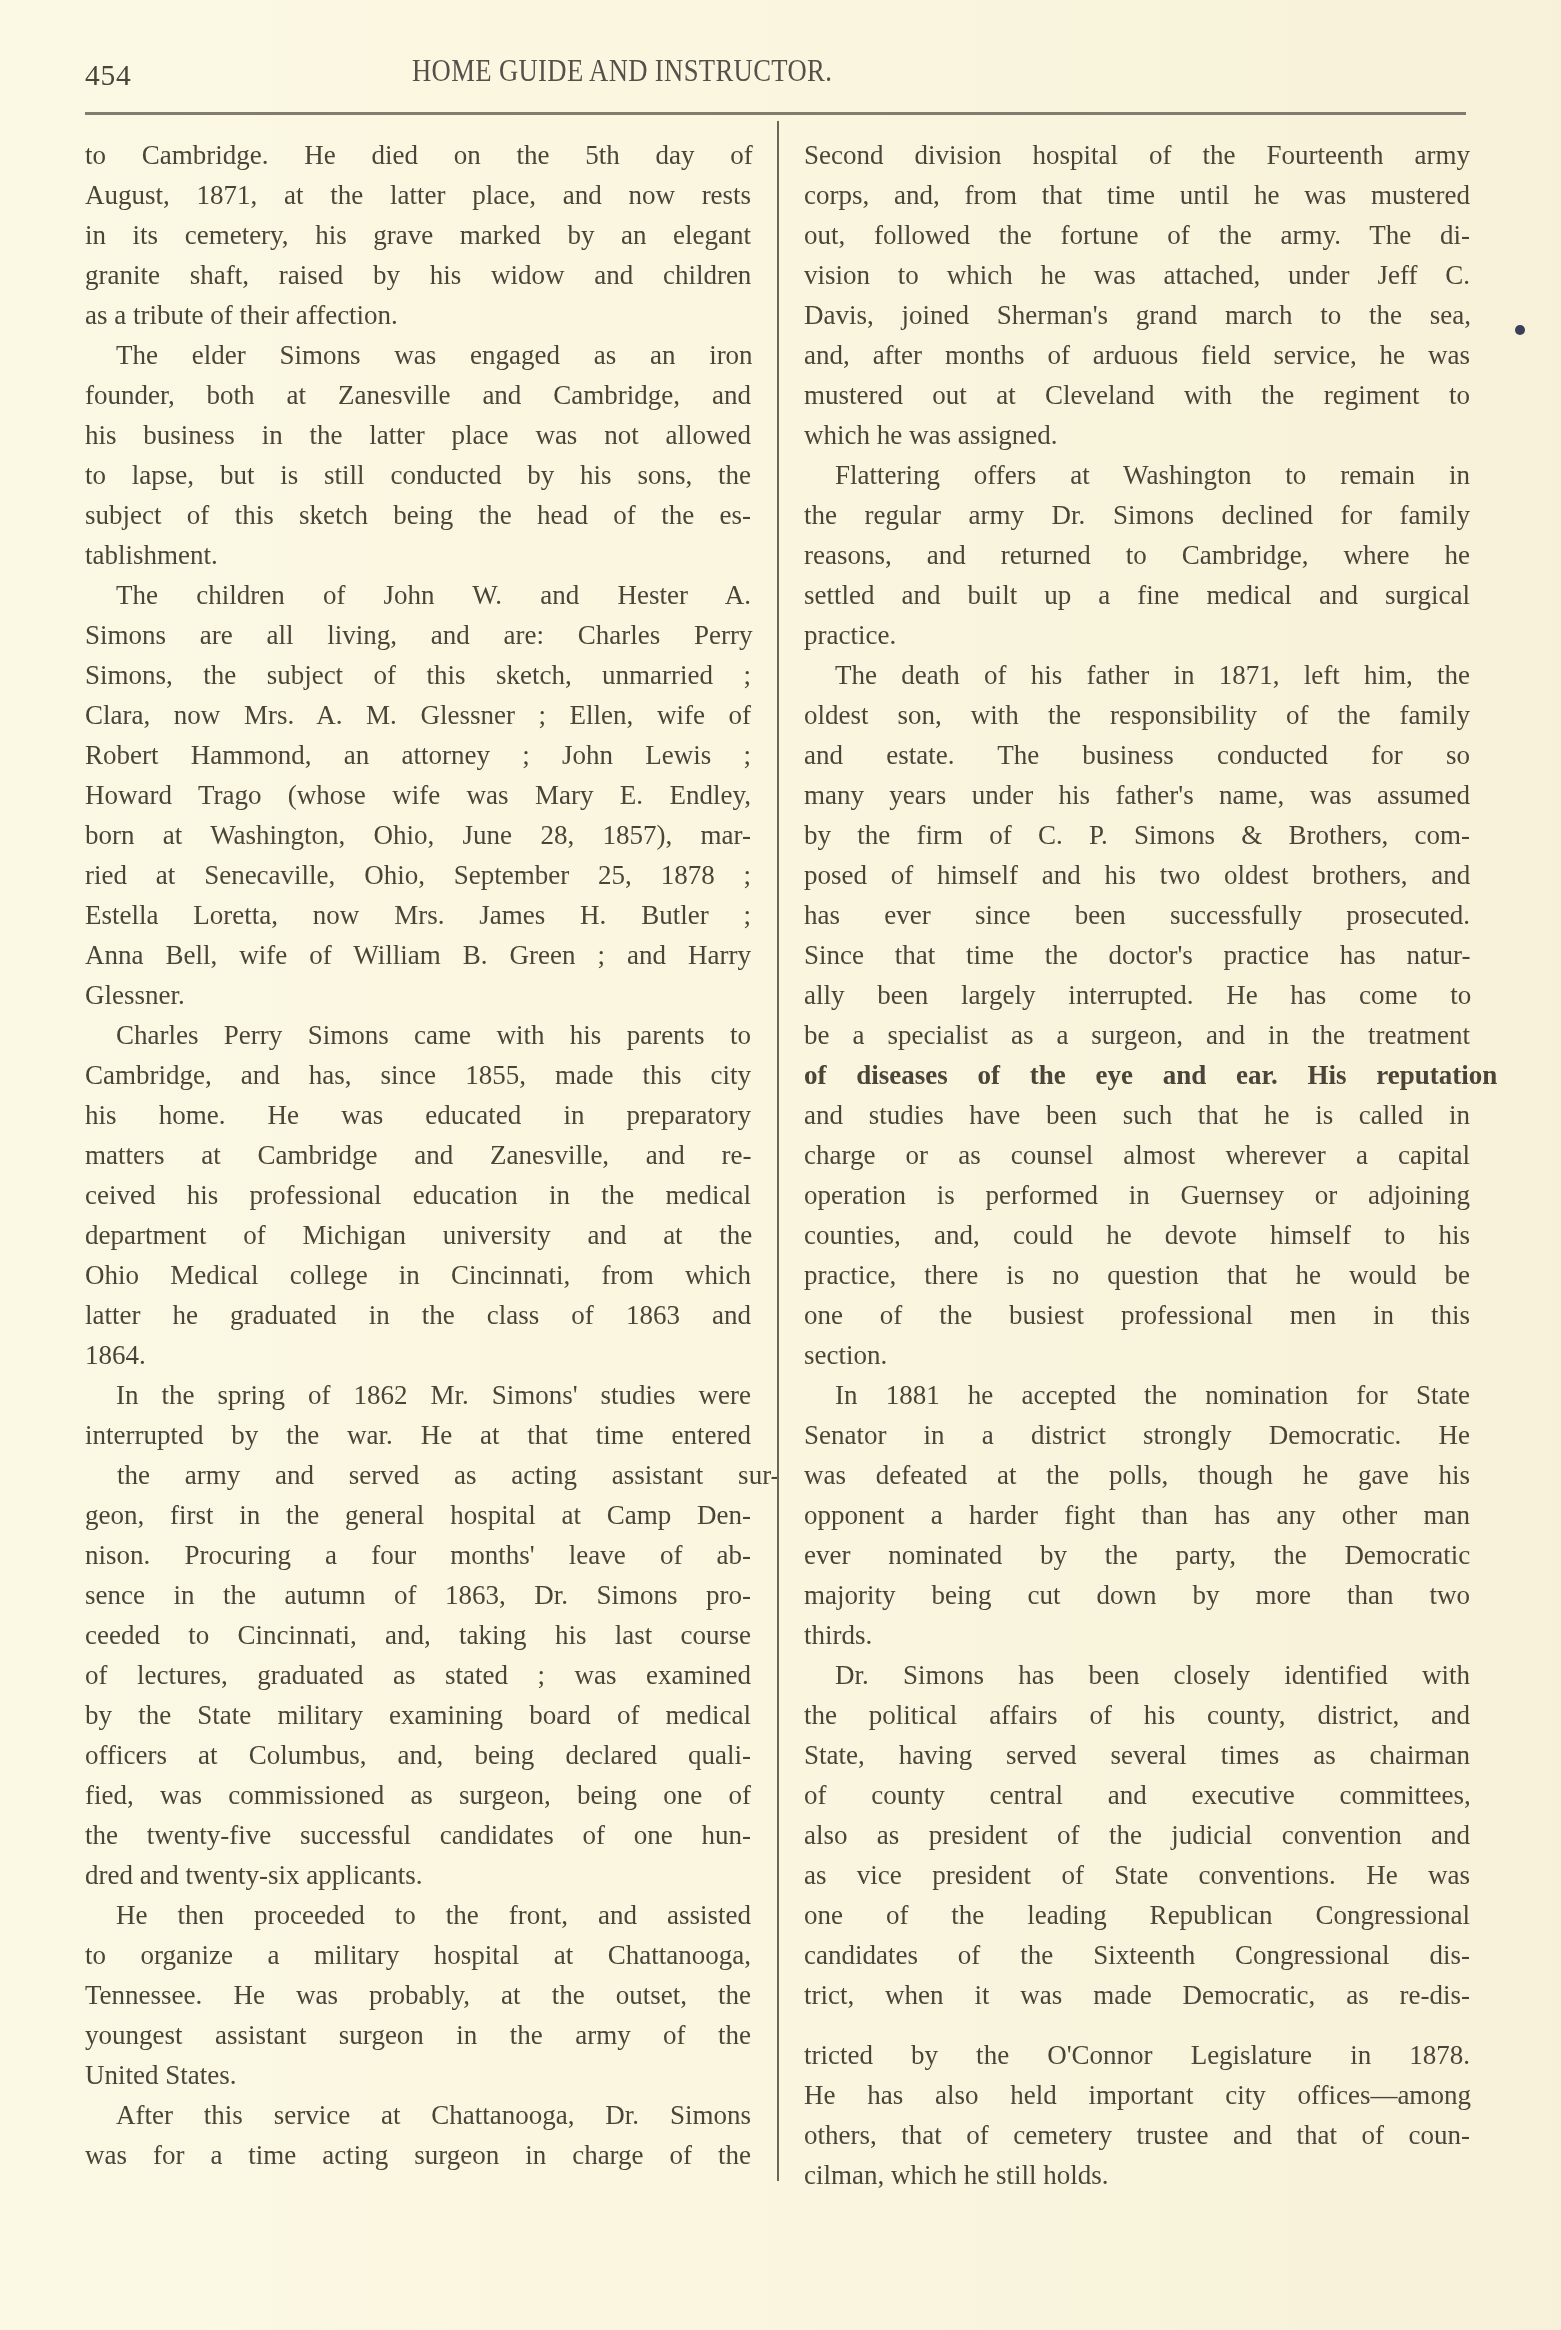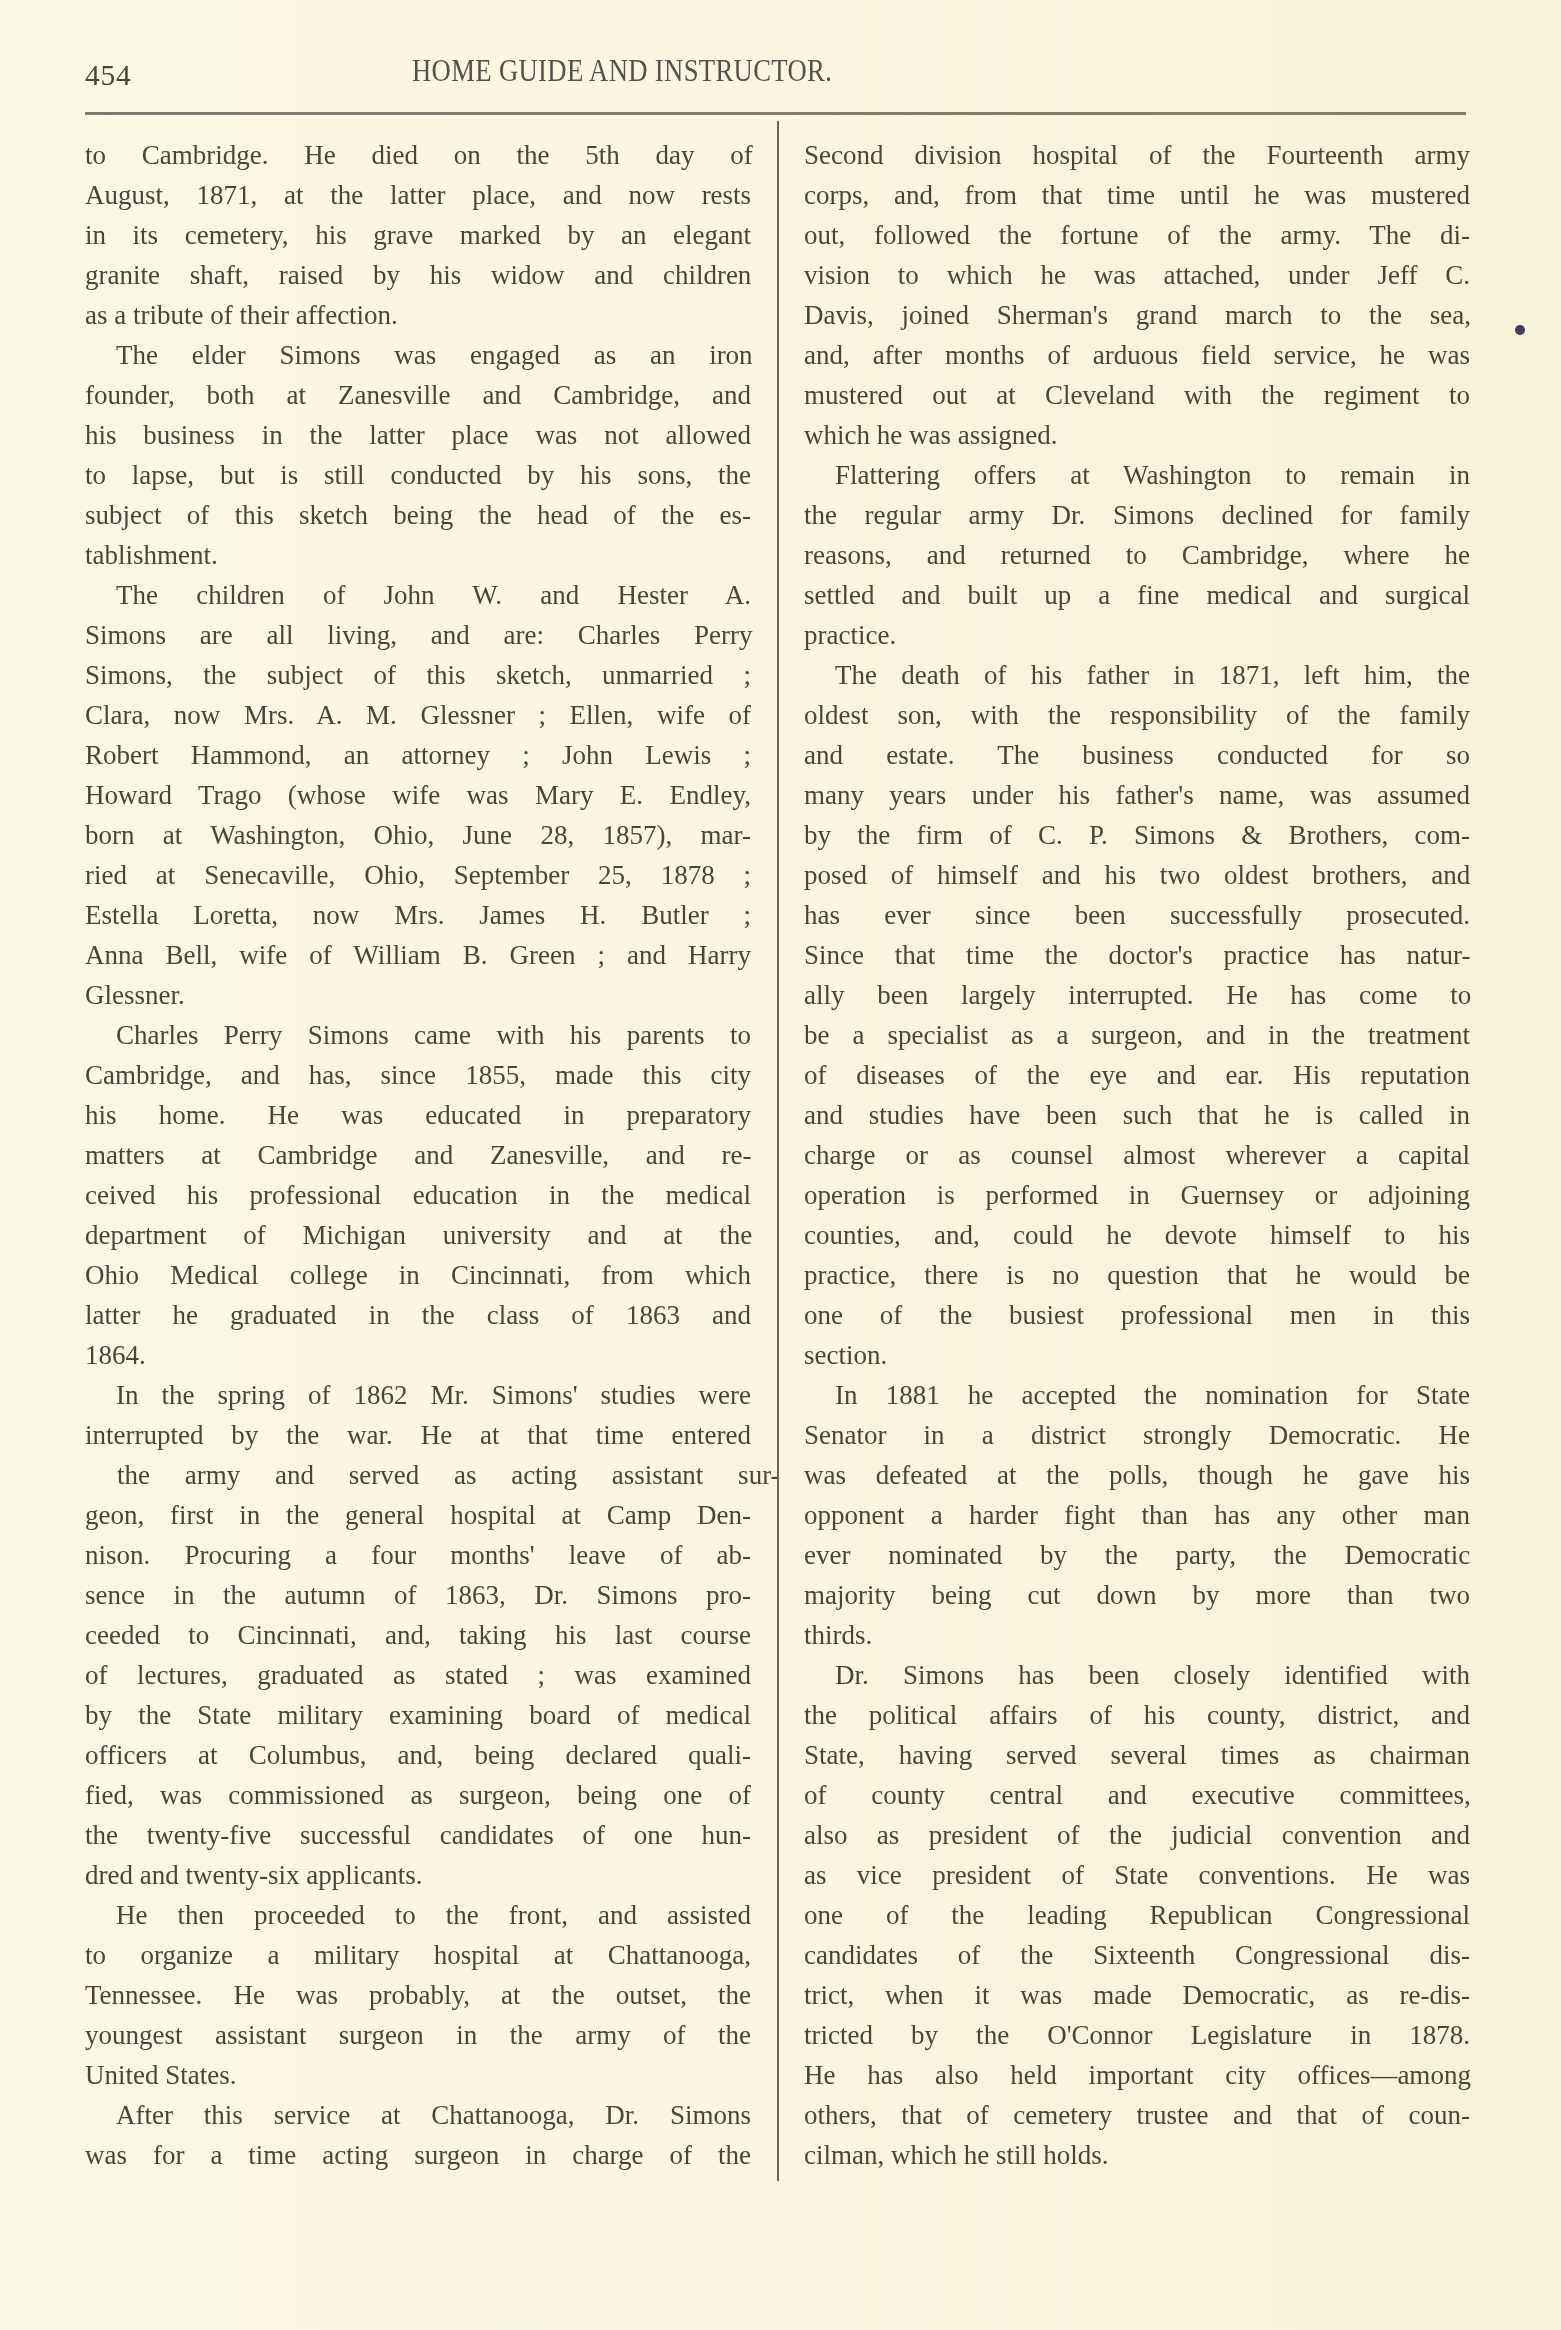--- a/index.html
+++ b/index.html
@@ -124,21 +124,21 @@
       <span class="line indent" style="white-space: nowrap; text-align: left; word-spacing: 17.3px;">The death of his father in 1871, left him, the</span>
       <span class="line" style="white-space: nowrap; text-align: left; word-spacing: 22px;">oldest son, with the responsibility of the family</span>
       <span class="line" style="white-space: nowrap; text-align: left; word-spacing: 36px;">and estate. The business conducted for so</span>
       <span class="line" style="white-space: nowrap; text-align: left; word-spacing: 18.4px;">many years under his father's name, was assumed</span>
       <span class="line" style="white-space: nowrap; text-align: left; word-spacing: 19.4px;">by the firm of C. P. Simons &amp; Brothers, com-</span>
       <span class="line" style="white-space: nowrap; text-align: left; word-spacing: 17px;">posed of himself and his two oldest brothers, and</span>
       <span class="line" style="white-space: nowrap; text-align: left; word-spacing: 37px;">has ever since been successfully prosecuted.</span>
       <span class="line" style="white-space: nowrap; text-align: left; word-spacing: 24px;">Since that time the doctor's practice has natur-</span>
       <span class="line" style="white-space: nowrap; text-align: left; word-spacing: 26px;">ally been largely interrupted. He has come to</span>
       <span class="line" style="white-space: nowrap; text-align: left; word-spacing: 16px;">be a specialist as a surgeon, and in the treatment</span>
-      <span class="line" style="white-space: nowrap; text-align: left; word-spacing: 23px;">of diseases of the eye and ear. His reputation</span>
+      <span class="line" style="white-space: nowrap; text-align: left; word-spacing: 23px; font-weight: bold;">of diseases of the eye and ear. His reputation</span>
       <span class="line" style="white-space: nowrap; text-align: left; word-spacing: 18px;">and studies have been such that he is called in</span>
       <span class="line" style="white-space: nowrap; text-align: left; word-spacing: 23px;">charge or as counsel almost wherever a capital</span>
       <span class="line" style="white-space: nowrap; text-align: left; word-spacing: 24px;">operation is performed in Guernsey or adjoining</span>
       <span class="line" style="white-space: nowrap; text-align: left; word-spacing: 26px;">counties, and, could he devote himself to his</span>
       <span class="line" style="white-space: nowrap; text-align: left; word-spacing: 21px;">practice, there is no question that he would be</span>
       <span class="line" style="white-space: nowrap; text-align: left; word-spacing: 30px;">one of the busiest professional men in this</span>
       <span class="line last">section.</span>
       <span class="line indent" style="white-space: nowrap; text-align: left; word-spacing: 21px;">In 1881 he accepted the nomination for State</span>
       <span class="line" style="white-space: nowrap; text-align: left; word-spacing: 30px;">Senator in a district strongly Democratic. He</span>
       <span class="line" style="white-space: nowrap; text-align: left; word-spacing: 23px;">was defeated at the polls, though he gave his</span>
@@ -148,21 +148,21 @@
       <span class="line last">thirds.</span>
       <span class="line indent" style="white-space: nowrap; text-align: left; word-spacing: 27px;">Dr. Simons has been closely identified with</span>
       <span class="line" style="white-space: nowrap; text-align: left; word-spacing: 25px;">the political affairs of his county, district, and</span>
       <span class="line" style="white-space: nowrap; text-align: left; word-spacing: 27px;">State, having served several times as chairman</span>
       <span class="line" style="white-space: nowrap; text-align: left; word-spacing: 38px;">of county central and executive committees,</span>
       <span class="line" style="white-space: nowrap; text-align: left; word-spacing: 22.5px;">also as president of the judicial convention and</span>
       <span class="line" style="white-space: nowrap; text-align: left; word-spacing: 23.4px;">as vice president of State conventions. He was</span>
       <span class="line" style="white-space: nowrap; text-align: left; word-spacing: 36px;">one of the leading Republican Congressional</span>
       <span class="line" style="white-space: nowrap; text-align: left; word-spacing: 33px;">candidates of the Sixteenth Congressional dis-</span>
       <span class="line" style="white-space: nowrap; text-align: left; word-spacing: 24px;">trict, when it was made Democratic, as re-dis-</span>
-      <span class="line" style="white-space: nowrap; text-align: center; word-spacing: 31px;">tricted by the O'Connor Legislature in 1878.</span>
+      <span class="line" style="white-space: nowrap; text-align: center; word-spacing: 31px; margin-top: 20px;">tricted by the O'Connor Legislature in 1878.</span>
       <span class="line" style="white-space: nowrap; text-align: left; word-spacing: 25px;">He has also held important city offices—among</span>
       <span class="line" style="white-space: nowrap; text-align: left; word-spacing: 17.6px;">others, that of cemetery trustee and that of coun-</span>
       <span class="line last">cilman, which he still holds.</span>
     </div>
 
   <div class="margin-dot"></div>
 </div>
 
 
 </body></html>

